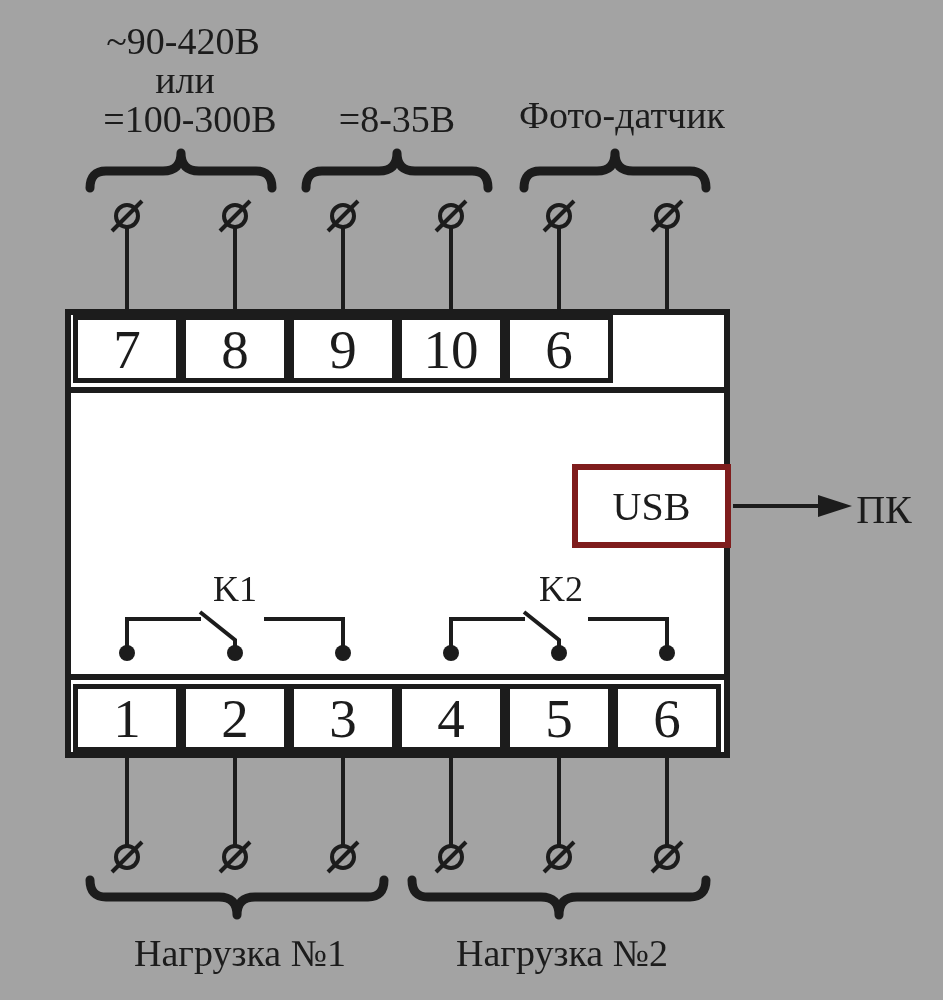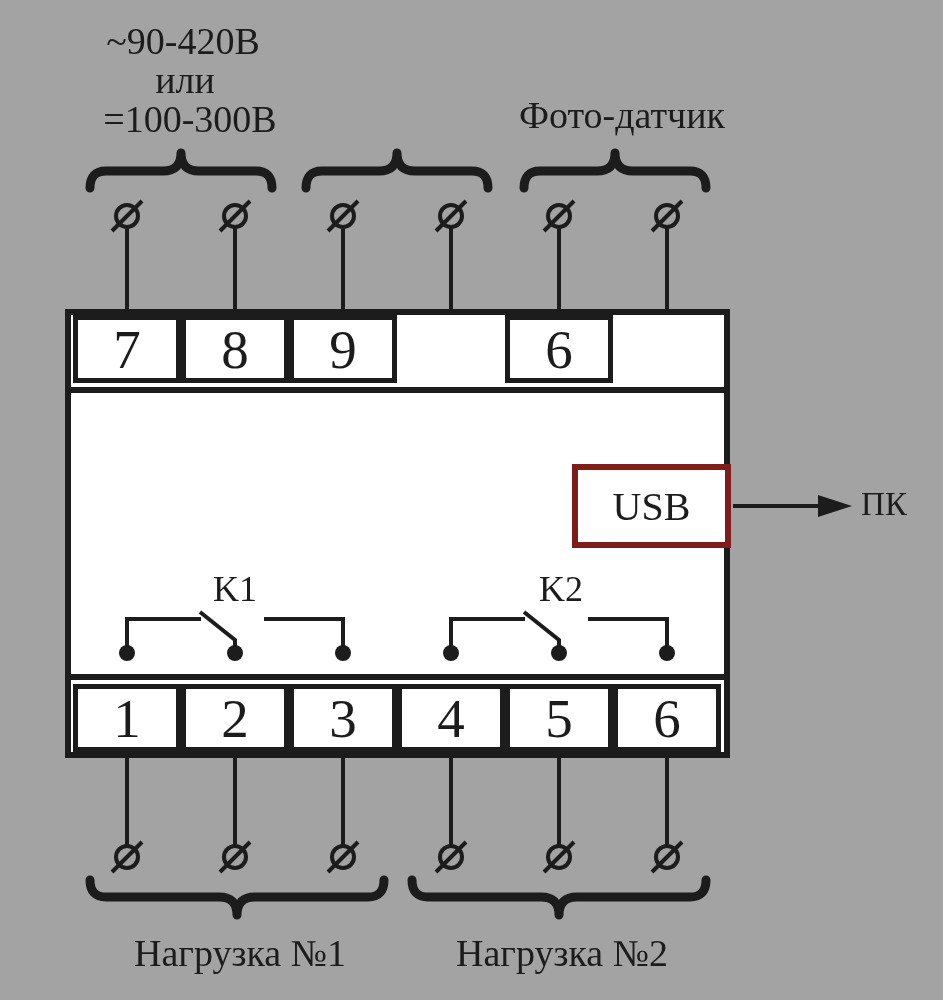--- a/index.html
+++ b/index.html
@@ -20,43 +20,45 @@
   }
   #device-body{
     position:absolute;left:65px;top:309px;width:665px;height:449px;
     box-sizing:border-box;border:6px solid #1c1c1c;background:#fff;
   }
   #usb-box{
     position:absolute;left:572px;top:464px;width:159px;height:84px;
     box-sizing:border-box;border:6px solid #7f1d1d;background:#fff;
     display:flex;align-items:center;justify-content:center;font-size:40px;
   }
-  #pc-label{position:absolute;left:884px;top:486px;transform:translateX(-50%);font-size:33px;}
+  #pc-label{position:absolute;left:884px;top:486px;transform:translateX(-50%);font-size:40px;}
   svg.overlay{position:absolute;left:0;top:0;pointer-events:none;}
   svg .ln{stroke:#1c1c1c;stroke-width:4;fill:none;}
   svg .thick{stroke:#1c1c1c;stroke-width:6;fill:none;}
   svg .brace{stroke:#1c1c1c;stroke-width:9;fill:none;stroke-linecap:round;stroke-linejoin:round;}
   svg .dot{fill:#1c1c1c;stroke:none;}
   svg .term{stroke:#1c1c1c;stroke-width:4;fill:none;}
 </style>
 </head>
 <body>
 
 <div id="stage">
 
   <div class="lbl" style="left:183px;top:22px">~90-420В</div>
   <div class="lbl" style="left:185px;top:61px">или</div>
   <div class="lbl" style="left:190px;top:100px">=100-300В</div>
+  <div class="lbl" style="left:397px;top:100px">=8-35В</div>
   <div class="lbl" style="left:622px;top:96px">Фото-датчик</div>
 
   <div id="device-body"></div>
 
   <div class="tbox" style="left:73px;top:315px">7</div>
   <div class="tbox" style="left:181px;top:315px">8</div>
   <div class="tbox" style="left:289px;top:315px">9</div>
+  <div class="tbox" style="left:397px;top:315px">10</div>
   <div class="tbox" style="left:505px;top:315px">6</div>
 
   <div class="tbox" style="left:73px;top:684px">1</div>
   <div class="tbox" style="left:181px;top:684px">2</div>
   <div class="tbox" style="left:289px;top:684px">3</div>
   <div class="tbox" style="left:397px;top:684px">4</div>
   <div class="tbox" style="left:505px;top:684px">5</div>
   <div class="tbox" style="left:613px;top:684px">6</div>
 
   <div class="klbl" style="left:235px;top:568px">K1</div>

